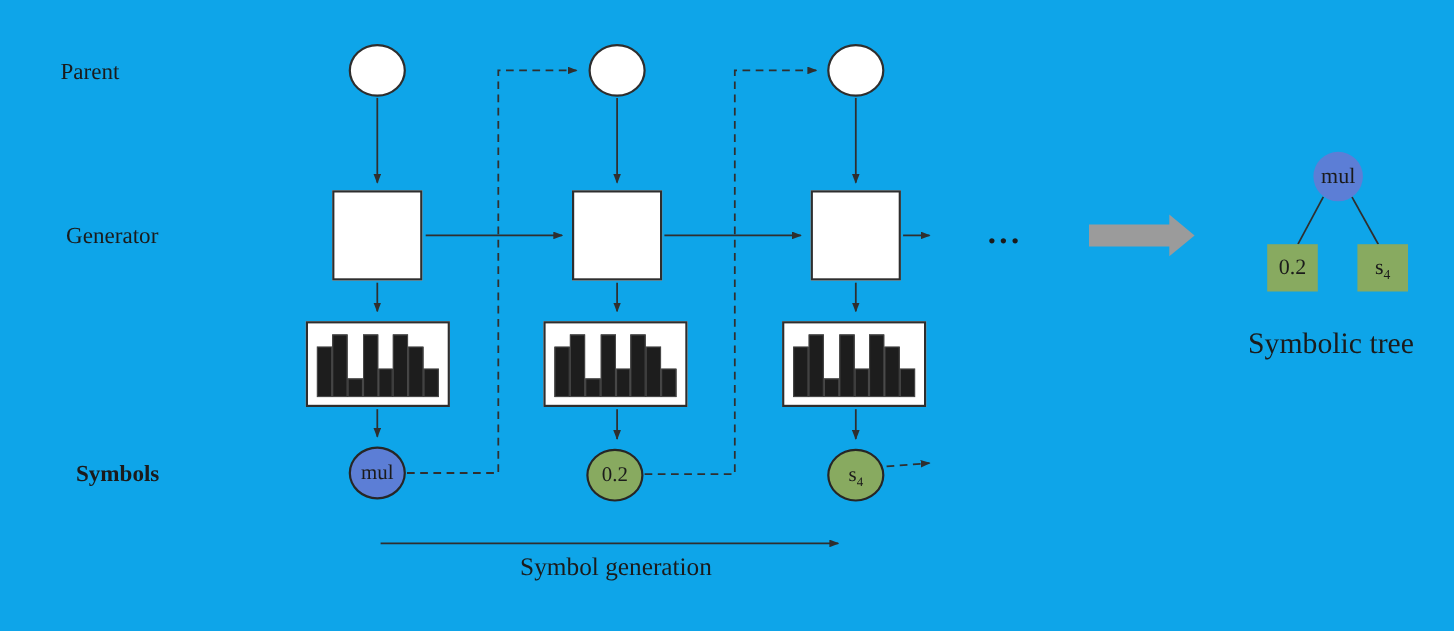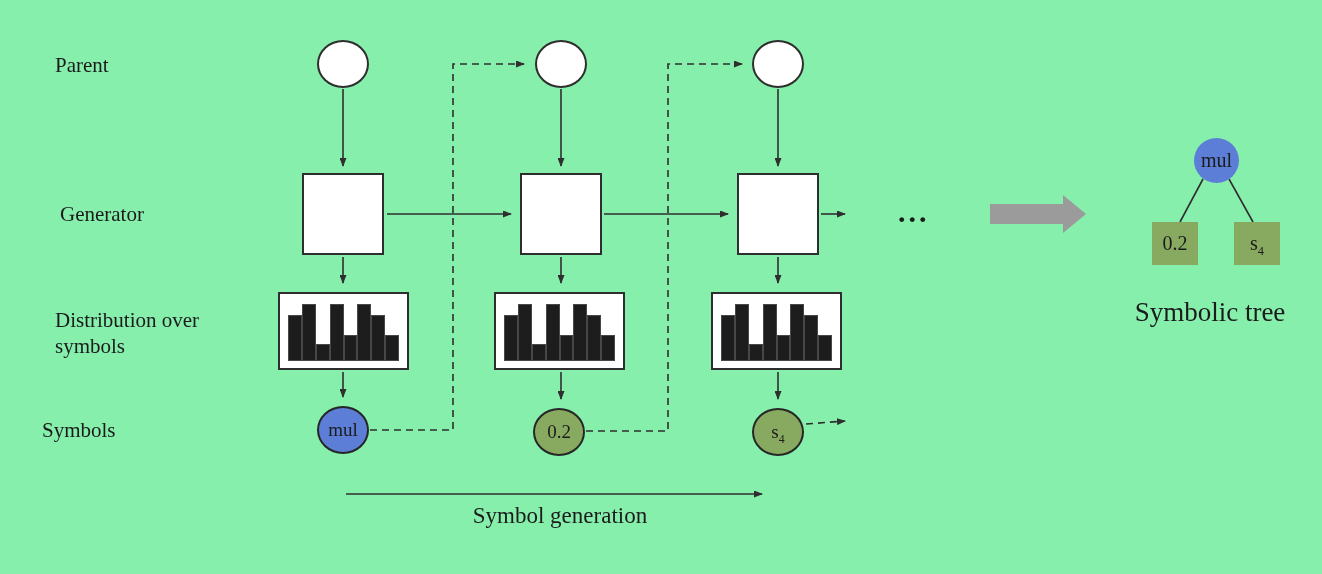--- a/index.html
+++ b/index.html
@@ -1,21 +1,21 @@
 <!DOCTYPE html>
 <html style="--symbol-blue: #5c7ed6; --symbol-green: #88aa60; --arrow-gray: #9b9b9b; --line-dark: #2f2f2f;"><head>
 <meta charset="utf-8">
 <style>
   html, body { margin: 0; padding: 0; background: #ffffff; }
   body { font-family: "Liberation Serif", serif; color: #1b1b1b; }
   .canvas {
     position: relative;
     width: 1322px;
     height: 574px;
-    background: #86efac;
+    background: #0ea5e9;
     overflow: hidden;
   }
   .abs { position: absolute; }
   .row-label {
     font-size: 21px;
     line-height: 26px;
     color: #1b1b1b;
     white-space: nowrap;
   }
   .row-label.wrap { white-space: normal; width: 150px; }
@@ -123,22 +123,21 @@
     <path class="ln" d="M346 494 H762" marker-end="url(#arw)"></path>
 
     <polygon class="block-arrow" points="990,204 1063,204 1063,195 1086,214 1063,233 1063,224 990,224"></polygon>
 
     <path class="ln" d="M1203 179 L1180 222"></path>
     <path class="ln" d="M1229 179 L1253 222"></path>
   </svg>
 
   <div class="abs row-label" style="left:55px; top:52px;">Parent</div>
   <div class="abs row-label" style="left:60px; top:201px;">Generator</div>
-  <div class="abs row-label wrap" style="left:55px; top:307px;">Distribution over symbols</div>
-  <div class="abs row-label" style="left:42px; top:417px;">Symbols</div>
+  <div class="abs row-label" style="left:69px; top:417px;font-weight:bold;">Symbols</div>
 
   <div class="abs pcircle" style="left:317px; top:40px;"></div>
   <div class="abs pcircle" style="left:535px; top:40px;"></div>
   <div class="abs pcircle" style="left:752px; top:40px;"></div>
 
   <div class="abs gsquare" style="left:302px; top:173px;"></div>
   <div class="abs gsquare" style="left:520px; top:173px;"></div>
   <div class="abs gsquare" style="left:737px; top:173px;"></div>
 
   <div class="abs hbox" style="left:278px; top:292px;">

